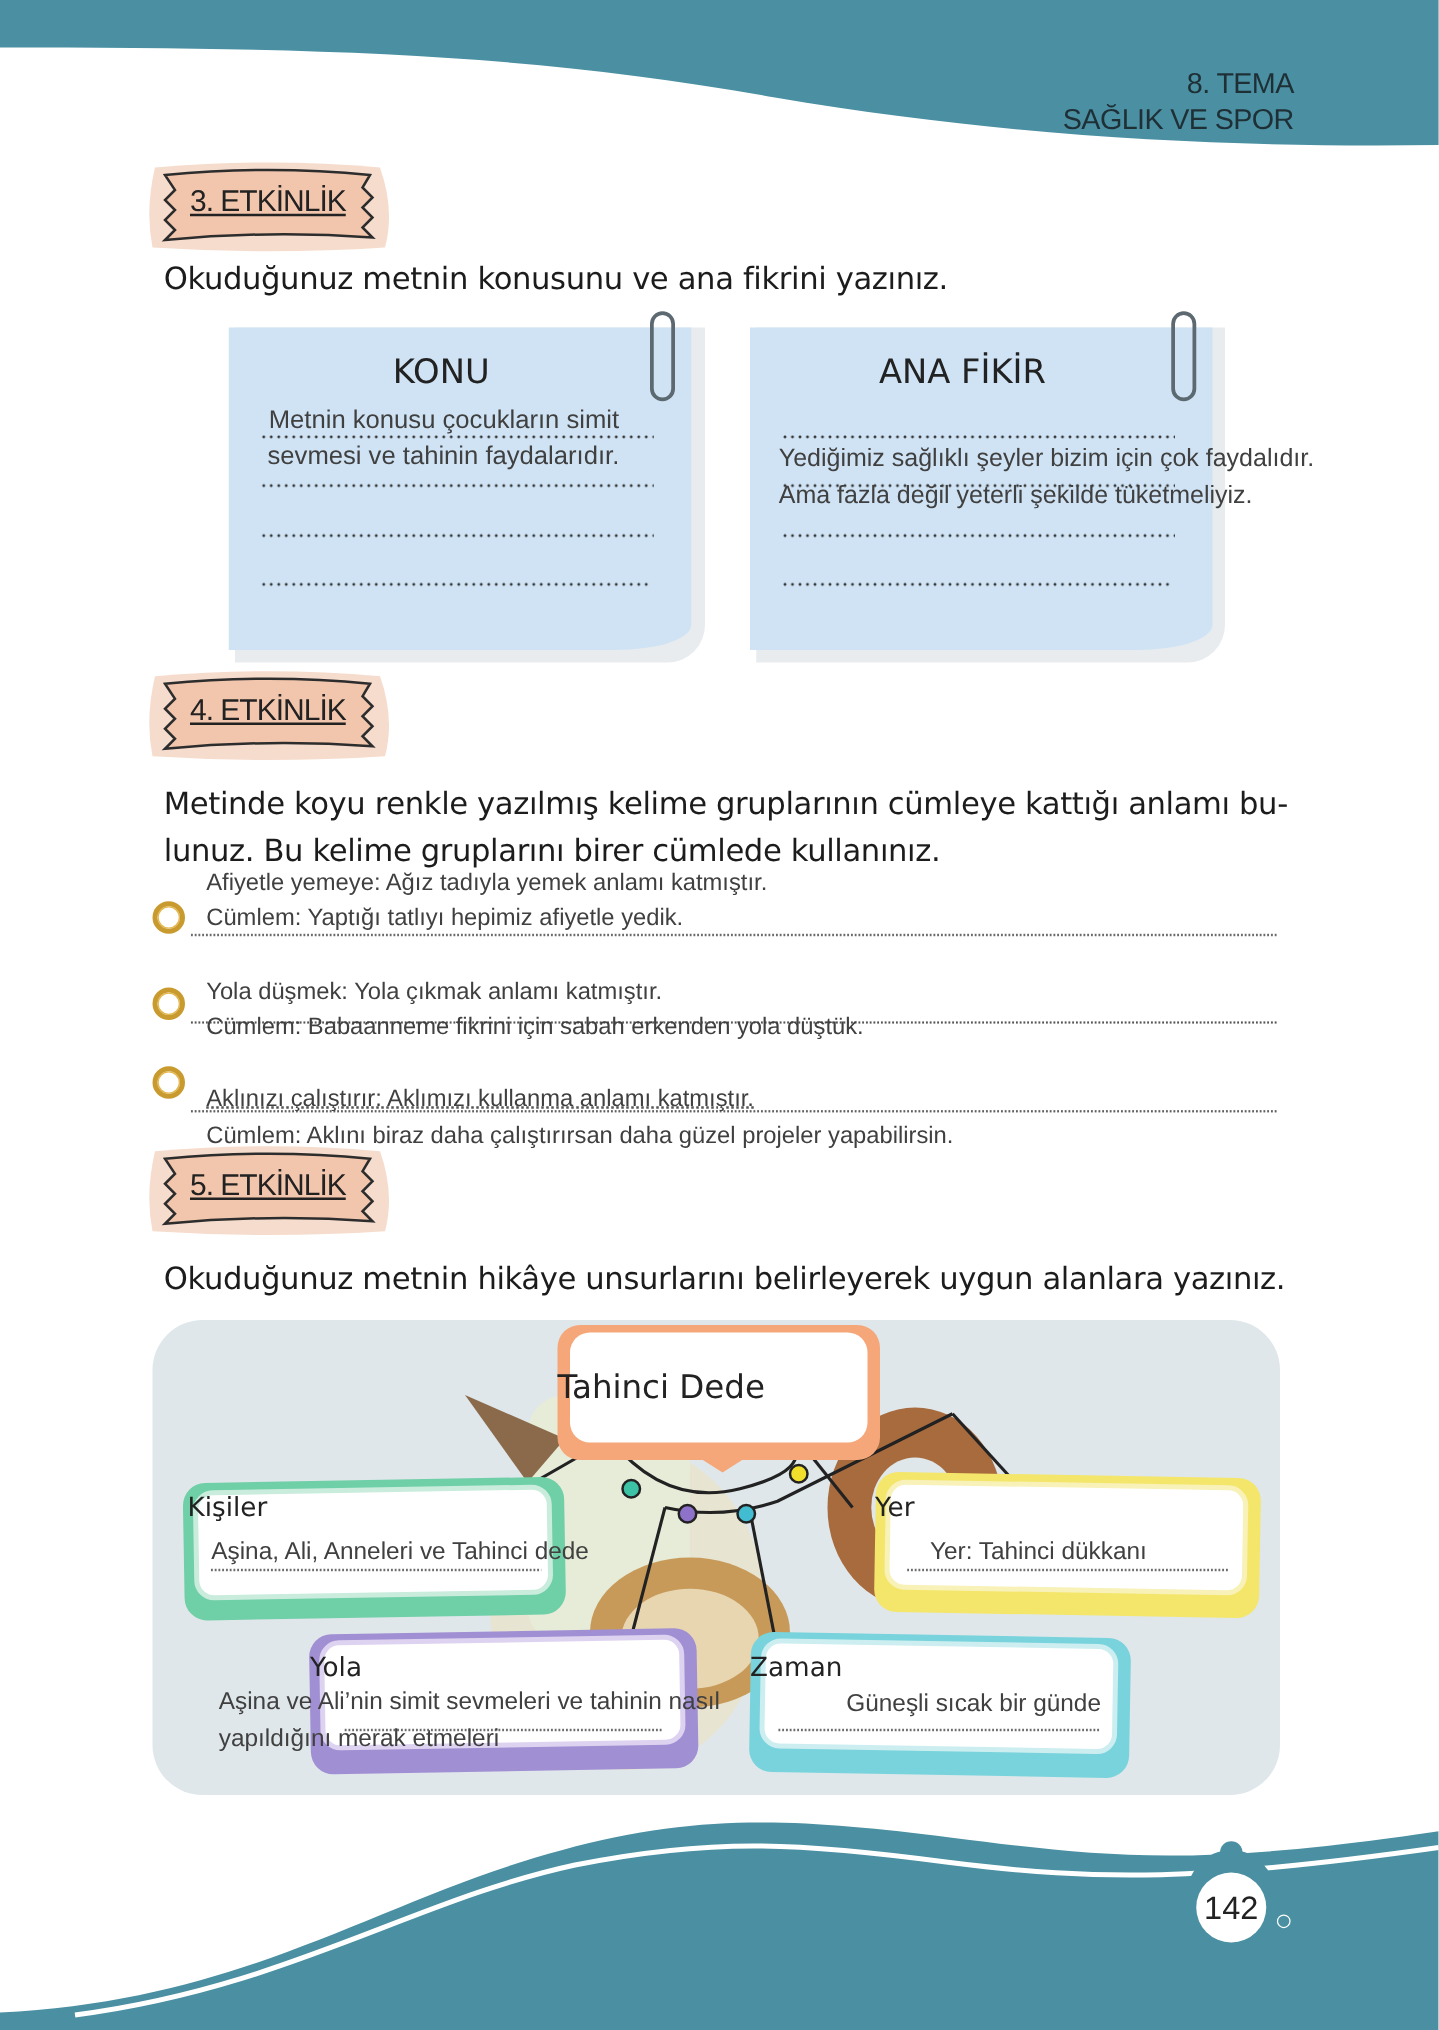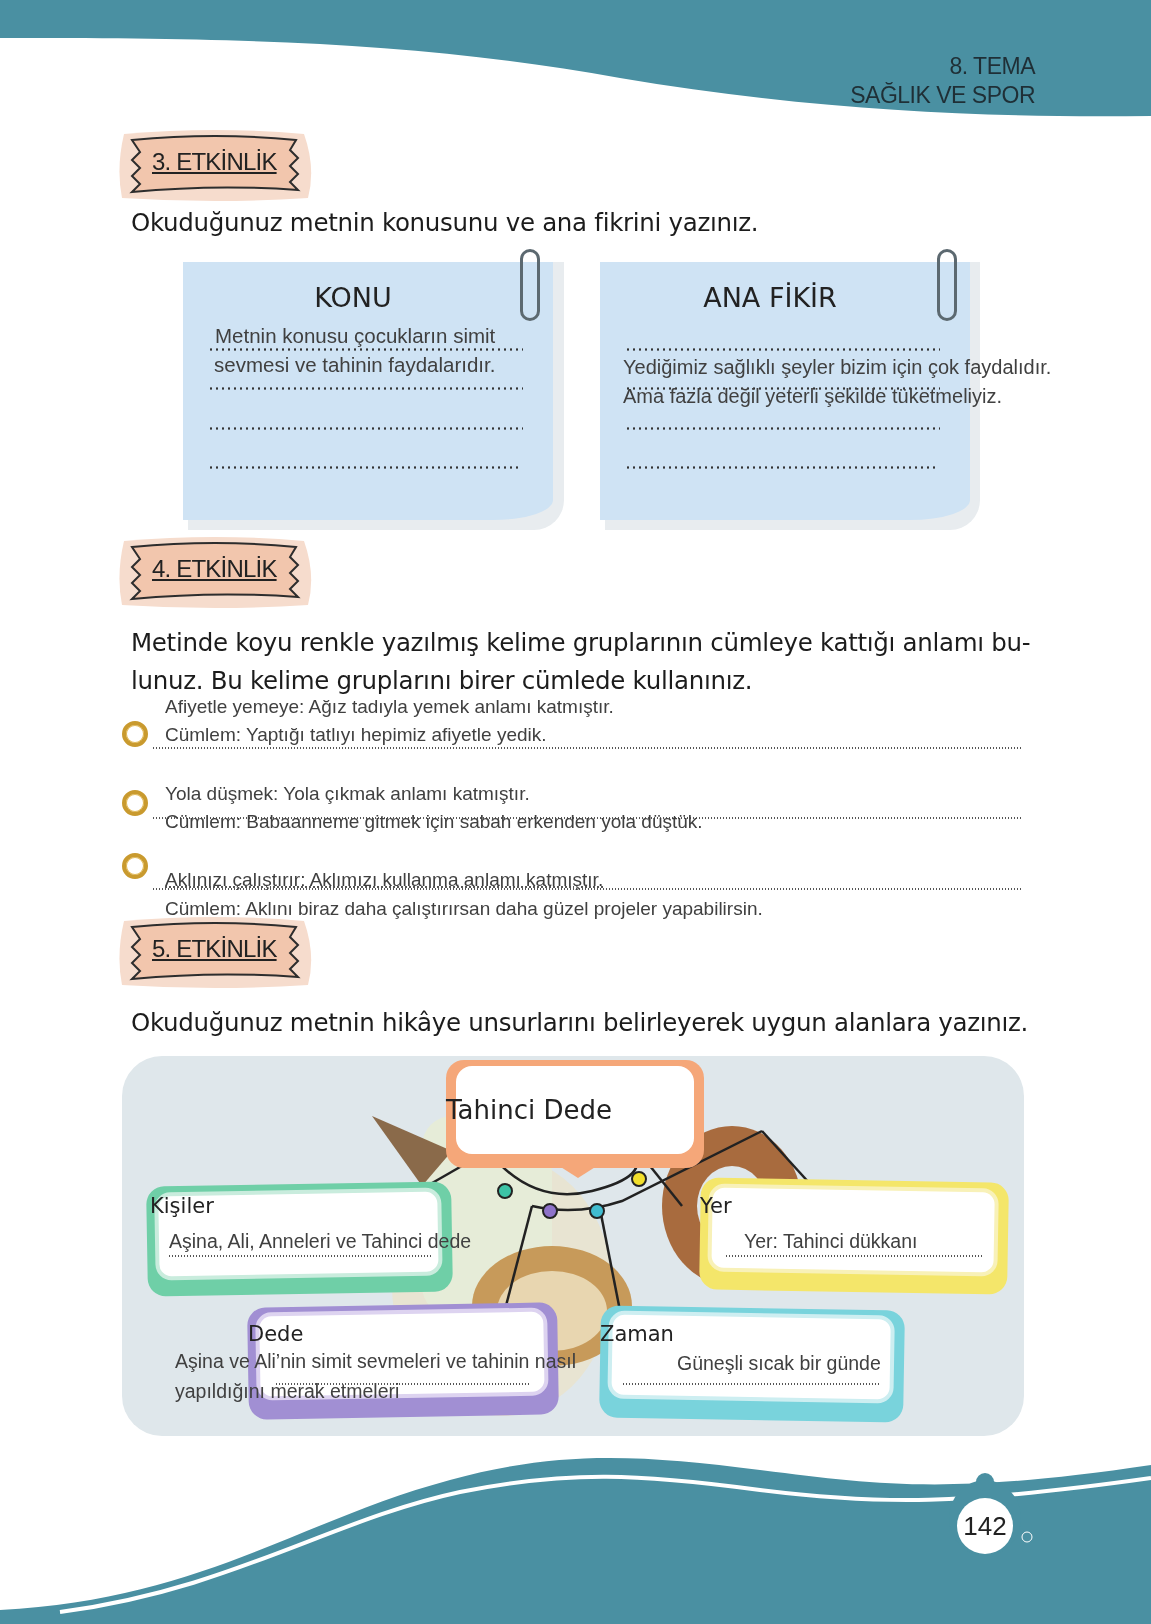--- a/index.html
+++ b/index.html
@@ -95,21 +95,21 @@
 <div class="instr" style="left:131px; top:666px;">lunuz. Bu kelime gruplarını birer cümlede kullanınız.</div>
 
 <div class="ring" style="left:122px; top:721px;"></div>
 <div class="dotline-thin" style="left:152px; top:747px; width:870px;"></div>
 <div class="answer" style="left:165px; top:696px; font-size:19px;">Afiyetle yemeye: Ağız tadıyla yemek anlamı katmıştır.</div>
 <div class="answer" style="left:165px; top:724px; font-size:19px;">Cümlem: Yaptığı tatlıyı hepimiz afiyetle yedik.</div>
 
 <div class="ring" style="left:122px; top:790px;"></div>
 <div class="dotline-thin" style="left:152px; top:817px; width:870px;"></div>
 <div class="answer" style="left:165px; top:783px; font-size:19px;">Yola düşmek: Yola çıkmak anlamı katmıştır.</div>
-<div class="answer" style="left:165px; top:811px; font-size:19px;">Cümlem: Babaanneme gitmek için sabah erkenden yola düştük.</div>
+<div class="answer" style="left:165px; top:811px; font-size:19px;">Cümlem: Babaanneme fikrini için sabah erkenden yola düştük.</div>
 
 <div class="ring" style="left:122px; top:853px;"></div>
 <div class="dotline-thin" style="left:152px; top:888px; width:870px;"></div>
 <div class="answer" style="left:165px; top:869px; font-size:19px; text-decoration: underline; text-decoration-style: dotted; text-decoration-color:#555;">Aklınızı çalıştırır: Aklımızı kullanma anlamı katmıştır.</div>
 <div class="answer" style="left:165px; top:898px; font-size:19px;">Cümlem: Aklını biraz daha çalıştırırsan daha güzel projeler yapabilirsin.</div>
 
 <div class="etk-label" style="left:118px; top:915px;">
   <svg width="196" height="76" viewBox="0 0 196 76">
     <path d="M6,6 Q98,-2 186,6 Q198,40 190,70 Q98,76 4,70 Q-2,40 6,6 Z" fill="#f6dccd"></path>
     <path d="M14,12 Q98,4 178,12 L172,22 L180,30 L172,38 L180,46 L172,54 L180,62 Q98,56 14,64 L22,56 L14,48 L22,40 L14,32 L22,24 Z" fill="#f2c6ad" stroke="#2d2d2d" stroke-width="2"></path>
@@ -159,21 +159,21 @@
 <div class="box" style="left:700px; top:1180px; width:308px; height:112px; background:#f4e66a; transform:rotate(1deg);">
   <div class="box-inner" style="left:8px; top:6px; width:290px; height:88px; background:#fff; border:4px solid #f8f1b8;"></div>
 </div>
 <div class="box-label abs" style="left:700px; top:1194px; width:305px;">Yer</div>
 <div class="dotline-thin" style="left:725px; top:1255px; width:258px;"></div>
 <div class="answer" style="left:744px; top:1230px; font-size:19.5px;">Yer: Tahinci dükkanı</div>
 
 <div class="box" style="left:248px; top:1305px; width:310px; height:112px; background:#a18fd3; transform:rotate(-1deg);">
   <div class="box-inner" style="left:8px; top:5px; width:292px; height:88px; background:#fff; border:4px solid #ddd3f0;"></div>
 </div>
-<div class="box-label abs" style="left:248px; top:1322px; width:310px;">Dede</div>
+<div class="box-label abs" style="left:248px; top:1322px; width:310px;">Yola</div>
 <div class="dotline-thin" style="left:275px; top:1383px; width:255px;"></div>
 <div class="answer" style="left:175px; top:1350px; font-size:19.5px;">Aşina ve Ali’nin simit sevmeleri ve tahinin nasıl</div>
 <div class="answer" style="left:175px; top:1380px; font-size:19.5px;">yapıldığını merak etmeleri</div>
 
 <div class="box" style="left:600px; top:1308px; width:304px; height:112px; background:#79d3dc; transform:rotate(1deg);">
   <div class="box-inner" style="left:8px; top:5px; width:286px; height:88px; background:#fff; border:4px solid #cdeef1;"></div>
 </div>
 <div class="box-label abs" style="left:600px; top:1322px; width:305px;">Zaman</div>
 <div class="dotline-thin" style="left:622px; top:1383px; width:258px;"></div>
 <div class="answer" style="left:677px; top:1352px; font-size:19.5px;">Güneşli sıcak bir günde</div>

